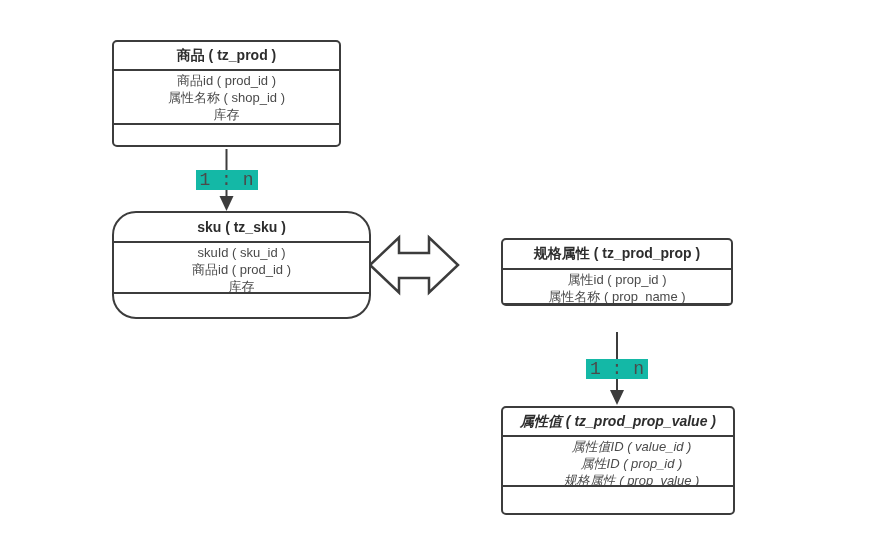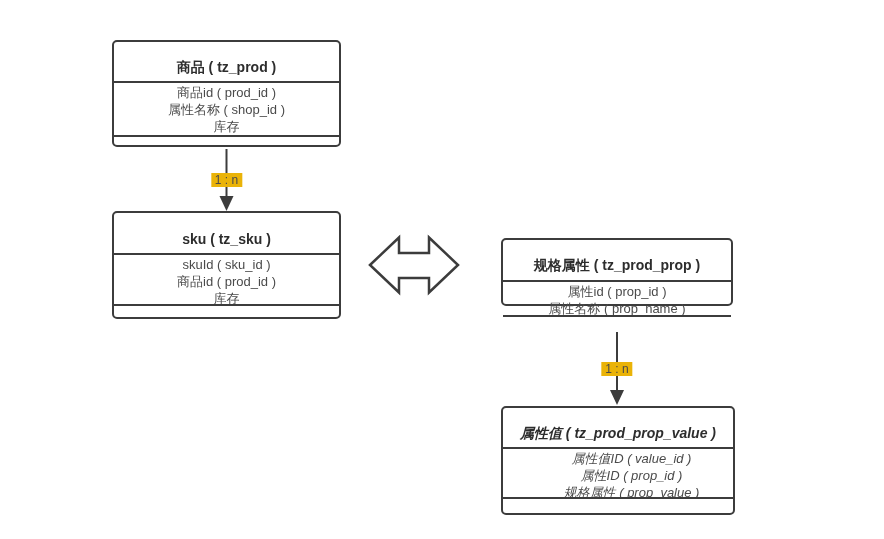--- a/index.html
+++ b/index.html
@@ -34,45 +34,45 @@
     font-weight: bold;
     font-size: 14px;
     color: #2d2d2d;
     text-align: center;
     display: flex;
     align-items: center;
     justify-content: center;
     flex: 0 0 auto;
     overflow: hidden;
     white-space: nowrap;
-    margin-top: 12px;
   }
   .entity-fields {
     border-top: 2px solid #3c3c3c;
     flex: 0 0 auto;
     font-size: 13px;
     line-height: 17px;
     padding: 1px 7px 0 7px;
     overflow: hidden;
     white-space: nowrap;
     text-align: center;
   }
   .entity-empty {
     border-top: 2px solid #3c3c3c;
     flex: 1 1 auto;
   }
   .field { white-space: nowrap; }
   .relation-label {
     position: absolute;
     transform: translate(-50%, -50%);
-    background: #eab308;
+    background: #14b8a6;
     padding: 0 4px;
-    font-size: 12px;
+    font-size: 18px;
     color: #4a4a4a;
     white-space: nowrap;
+    font-family: Liberation Mono, monospace;
   }
 </style>
 </head>
 <body>
 
 <div id="canvas">
 
   <svg id="arrow-layer" width="884" height="539" viewBox="0 0 884 539">
 
     <g>
@@ -93,21 +93,21 @@
     <div class="entity-fields" style="height:54px;">
       <div class="field">商品id ( prod_id )</div>
       <div class="field">属性名称 ( shop_id )</div>
       <div class="field">库存</div>
     </div>
     <div class="entity-empty"></div>
   </div>
 
   <div class="relation-label" style="left:226.5px; top:180px;">1 : n</div>
 
-  <div class="entity" style="left:112px; top:211px; width:229px; height:108px;">
+  <div class="entity" style="left:112px; top:211px; width:259px; height:108px;border-radius:24px;">
     <div class="entity-title" style="height:28px;">sku ( tz_sku )</div>
     <div class="entity-fields" style="height:51px;">
       <div class="field">skuId ( sku_id )</div>
       <div class="field">商品id ( prod_id )</div>
       <div class="field">库存</div>
     </div>
     <div class="entity-empty"></div>
   </div>
 
   <div class="entity" style="left:501px; top:238px; width:232px; height:68px;">

